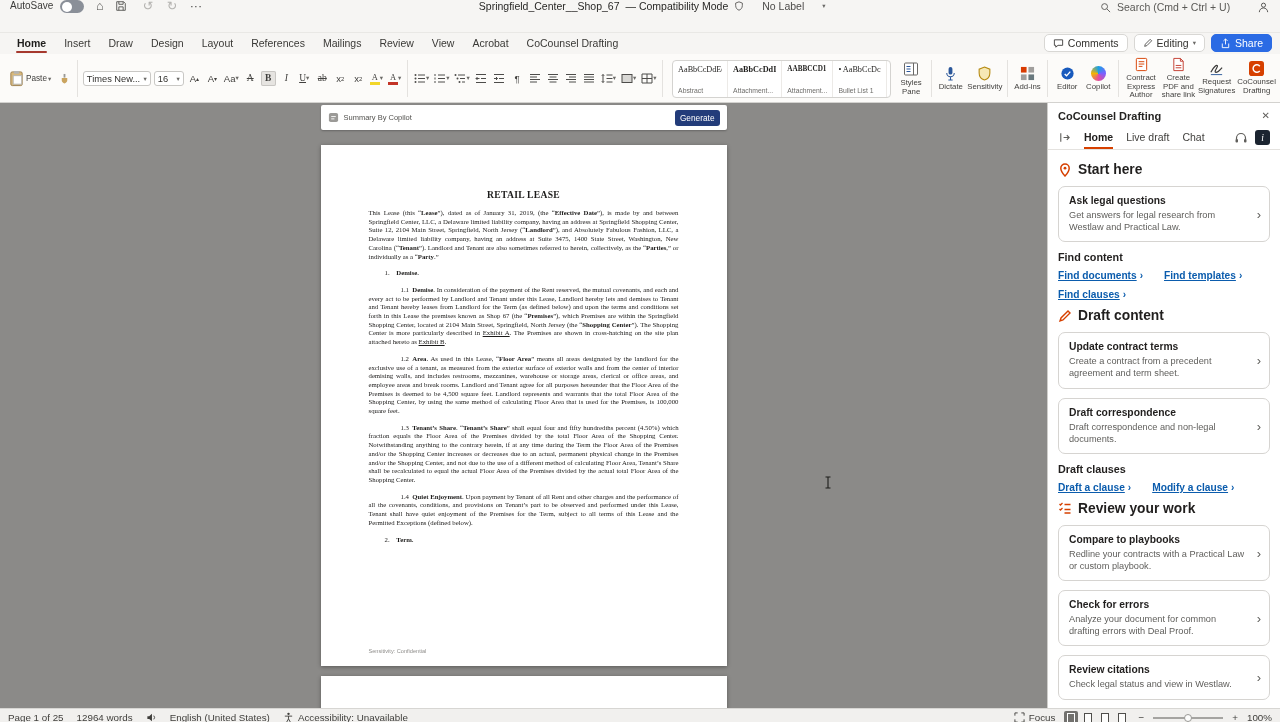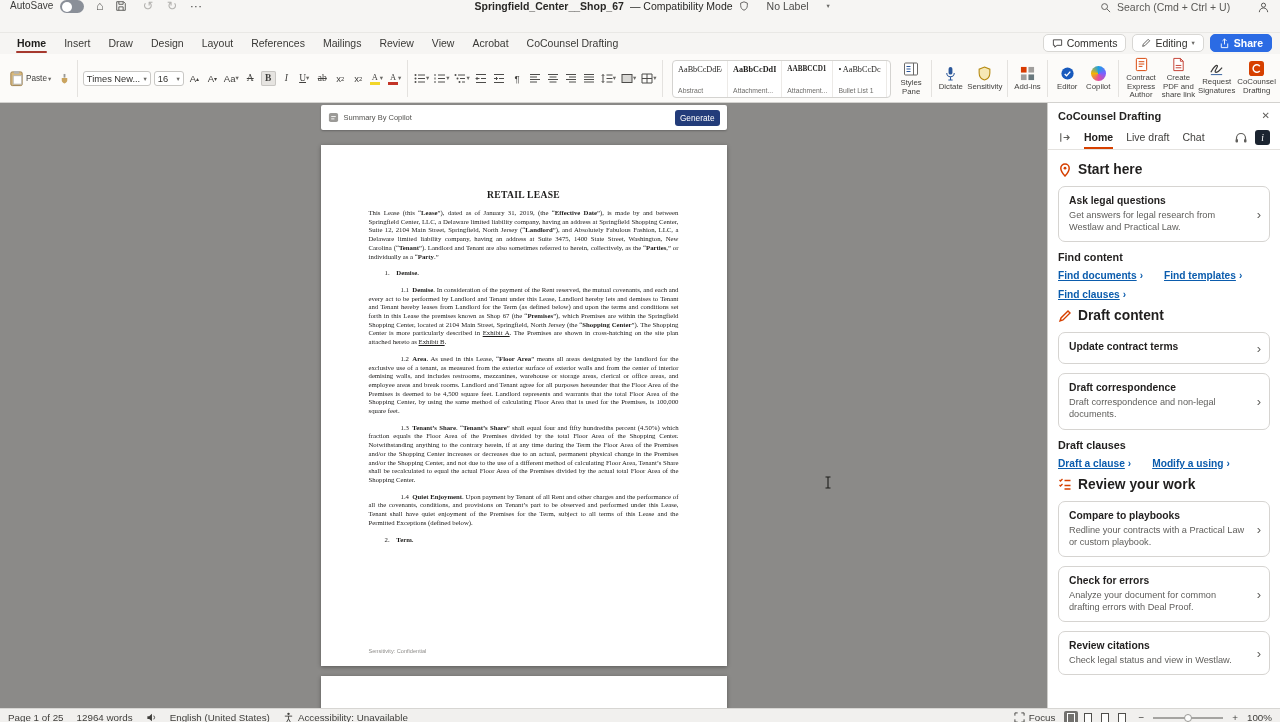--- a/index.html
+++ b/index.html
@@ -10,37 +10,37 @@
 
   
   .titlebar{height:33px;background:#f6f5f3;display:flex;align-items:flex-start;padding:0 10px;gap:7px;
             font-size:10.5px;box-shadow:inset 0 -1px #e9e8e5}
   .tb-as{font-size:10px;color:#3c3b39}
   .toggle{width:24px;height:13px;border-radius:7px;background:#8a8f98;position:relative;display:inline-block}
   .toggle .knob{position:absolute;left:1.5px;top:1.5px;width:10px;height:10px;border-radius:50%;background:#fff}
   .tb-ic{color:#4d4c4a;font-size:12.5px;width:17px;text-align:center;line-height:1}
   .tb-ic.dis{color:#b4b3b0}
   .tb-center{flex:1;display:flex;align-items:center;justify-content:center;gap:6px;color:#292826;white-space:nowrap}
-  .tb-title{font-weight:700}
+  .tb-title{font-weight:400}
   .badge{display:flex;align-items:center;gap:18px;color:#4d4c4a}
   .chv{font-size:6.5px;color:#6b6a67}
   .tb-right{display:flex;align-items:center;gap:10px}
   .search{display:flex;align-items:center;gap:4px;color:#5a5956}
   .search input{border:none;background:transparent;font:inherit;color:#5a5956;width:132px;outline:none}
   .search input::placeholder{color:#5a5956;opacity:1}
 
   
   .tabs{height:21px;background:#f6f5f3;display:flex;align-items:flex-end;padding:0 8px}
   .tab{font-size:10.5px;color:#3a3936;padding:2px 9px 5px;position:relative;white-space:nowrap}
   .tab.active{font-weight:700;color:#1f1e1c}
   .tab.active:after{content:"";position:absolute;left:8px;right:8px;bottom:1px;height:2.5px;background:#a6392e;border-radius:2px}
   .tabs-right{margin-left:auto;display:flex;gap:6px;align-items:center;padding-bottom:2px}
   .pill{display:flex;align-items:center;gap:4px;font-size:10.5px;border:1px solid #d8d7d4;background:#fff;
         border-radius:5px;padding:2px 8px;color:#33322f;white-space:nowrap}
-  .pill.share{background:#2b6be4;border-color:#2b6be4;color:#fff;font-weight:700}
+  .pill.share{background:#2b6be4;border-color:#2b6be4;color:#fff;font-weight:400}
 
   
   .ribbon{height:49px;background:#fcfbf9;display:flex;align-items:center;padding:0 4px;gap:2px;
           box-shadow:inset 0 -1px #d3d2cf;white-space:nowrap}
   .vr{width:1px;align-self:stretch;margin:6px 3px;background:#e4e2df}
   .rgrp{display:flex;flex-direction:row;justify-content:space-between;gap:3px}
   .rrow{display:flex;align-items:center;gap:3px}
   .paste{display:flex;align-items:center;font-size:8.2px;color:#42413f;gap:1px;padding:1px 4px}
   .combo{border:1px solid #c9c8c5;background:#fff;border-radius:3px;font-size:9.3px;padding:0 3px;display:flex;
          align-items:center;gap:3px;color:#33322f;height:15px}
@@ -563,32 +563,33 @@
 
         <div class="sec-head">
           <svg width="14" height="14" viewBox="0 0 14 14">
               <path d="M2 12l1-3 7-7 2 2-7 7z" fill="none" stroke="#d64000" stroke-width="1.4"></path>
             </svg>
           <span>Draft content</span>
         </div>
 
         <div class="card">
           <div class="card-t">Update contract terms</div>
+          <div class="card-d">Create a contract from a precedent agreement and term sheet.</div>
           <span class="card-ch">›</span>
         </div>
         <div class="card">
           <div class="card-t">Draft correspondence</div>
           <div class="card-d">Draft correspondence and non-legal documents.</div>
           <span class="card-ch">›</span>
         </div>
 
         <div class="subhead">Draft clauses</div>
         <div class="links">
           <a class="link"><span class="lt">Draft a clause</span><span class="lch">›</span></a>
-          <a class="link"><span class="lt">Modify a using</span><span class="lch">›</span></a>
+          <a class="link"><span class="lt">Modify a clause</span><span class="lch">›</span></a>
         </div>
 
         <div class="sec-head">
           <svg width="14" height="14" viewBox="0 0 14 14">
               <path d="M1.5 3l1 1 2-2M1.5 8l1 1 2-2" fill="none" stroke="#d64000" stroke-width="1.3"></path>
               <path d="M6.5 3.5h6M6.5 8.5h6M6.5 12h6" stroke="#d64000" stroke-width="1.3"></path>
             </svg>
           <span>Review your work</span>
         </div>
 

